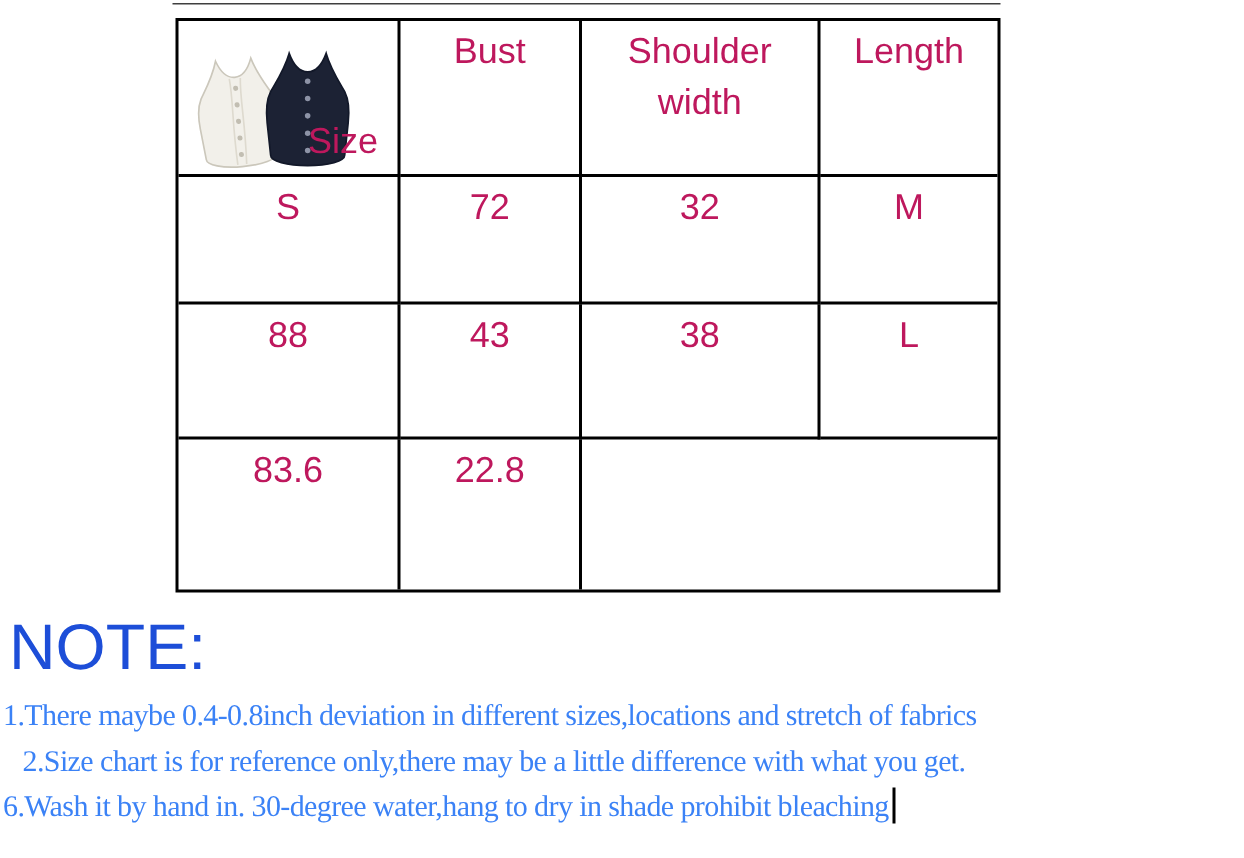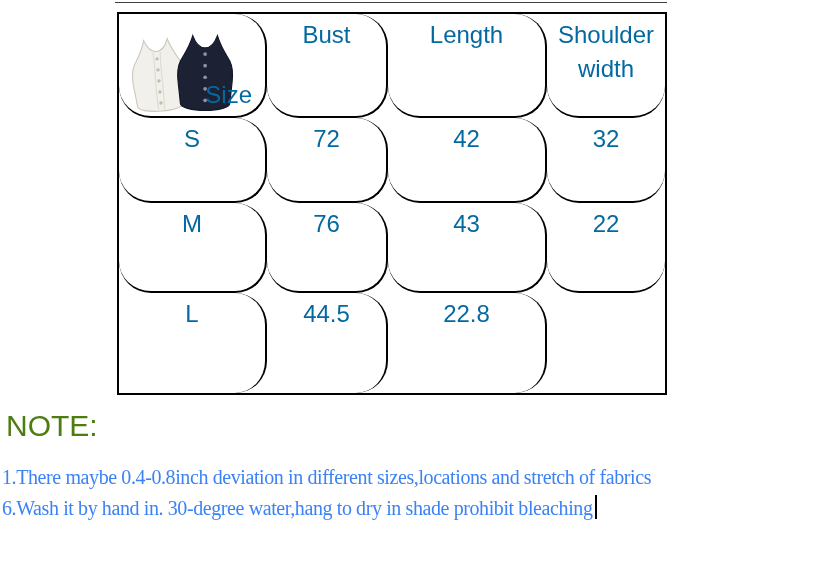--- a/index.html
+++ b/index.html
@@ -18,34 +18,34 @@
   .size-table {
     position:absolute; left:117px; top:12px; width:550px; height:383px;
     display:grid;
     grid-template-columns:148px 121px 159px 118px;
     grid-template-rows:104px 85px 90px 100px;
     border:2px solid #000; box-sizing:border-box; background:#fff;
   }
   .cell {
     border-right:2px solid #000; border-bottom:2px solid #000;
     box-sizing:border-box; text-align:center; padding-top:5px;
-    font-size:24px; line-height:32px; color:#0369a1; overflow:hidden;border-radius:32px;
+    font-size:24px; line-height:32px; color:#be185d; overflow:hidden;
   }
   .cell:nth-child(4n) { border-right:none; }
   .cell:nth-child(n+13) { border-bottom:none; }
   .cell.shoulder { padding:4px 10px 0; line-height:34px; }
 
   .corner { position:relative; text-align:left; padding:0; }
   .vests { position:absolute; left:8px; top:16px; }
   .corner-size { position:absolute; right:13px; top:65px; font-size:24px; }
 
   
   .note-title {
     position:absolute; left:6px; top:410px;
-    font-size:30px; line-height:1.05; color:#4d7c0f;
+    font-size:43px; line-height:1.05; color:#1d4ed8;
   }
   .notes {
     position:absolute; left:2px; top:462px; width:826px;
     font-size:20px; line-height:30.5px; letter-spacing:-0.4px; color:#3b82f6;
     white-space:nowrap;
     font-family:Liberation Serif, serif;
   }
   .note-line.indent { padding-left:13px; }
   .caret {
     display:inline-block; width:2px; height:24px; background:#000;
@@ -79,39 +79,39 @@
           <circle cx="40" cy="28" r="2.4" fill="#8d93a6"></circle>
           <circle cx="40" cy="43" r="2.4" fill="#8d93a6"></circle>
           <circle cx="40" cy="58" r="2.4" fill="#8d93a6"></circle>
           <circle cx="40" cy="73" r="2.4" fill="#8d93a6"></circle>
           <circle cx="40" cy="88" r="2.4" fill="#8d93a6"></circle>
         </g>
       </svg>
       <span class="corner-size">Size</span>
     </div>
     <div class="cell">Bust</div>
+    <div class="cell shoulder">Shoulder width</div>
     <div class="cell">Length</div>
-    <div class="cell shoulder">Shoulder width</div>
 
     <div class="cell">S</div>
     <div class="cell">72</div>
-    <div class="cell">42</div>
     <div class="cell">32</div>
 
     <div class="cell">M</div>
-    <div class="cell">76</div>
+    <div class="cell">88</div>
     <div class="cell">43</div>
-    <div class="cell">22</div>
+    <div class="cell">38</div>
 
     <div class="cell">L</div>
-    <div class="cell">44.5</div>
+    <div class="cell">83.6</div>
     <div class="cell">22.8</div>
 
   </div>
 
   <div class="note-title">NOTE:</div>
 
   <div class="notes">
     <div class="note-line">1.There maybe 0.4-0.8inch deviation in different sizes,locations and stretch of fabrics</div>
+    <div class="note-line indent">2.Size chart is for reference only,there may be a little difference with what you get.</div>
     <div class="note-line"><span>6.Wash it by hand in. 30-degree water,hang to dry in shade prohibit bleaching</span><span class="caret"></span></div>
   </div>
 
 </div>
 
 </body></html>

